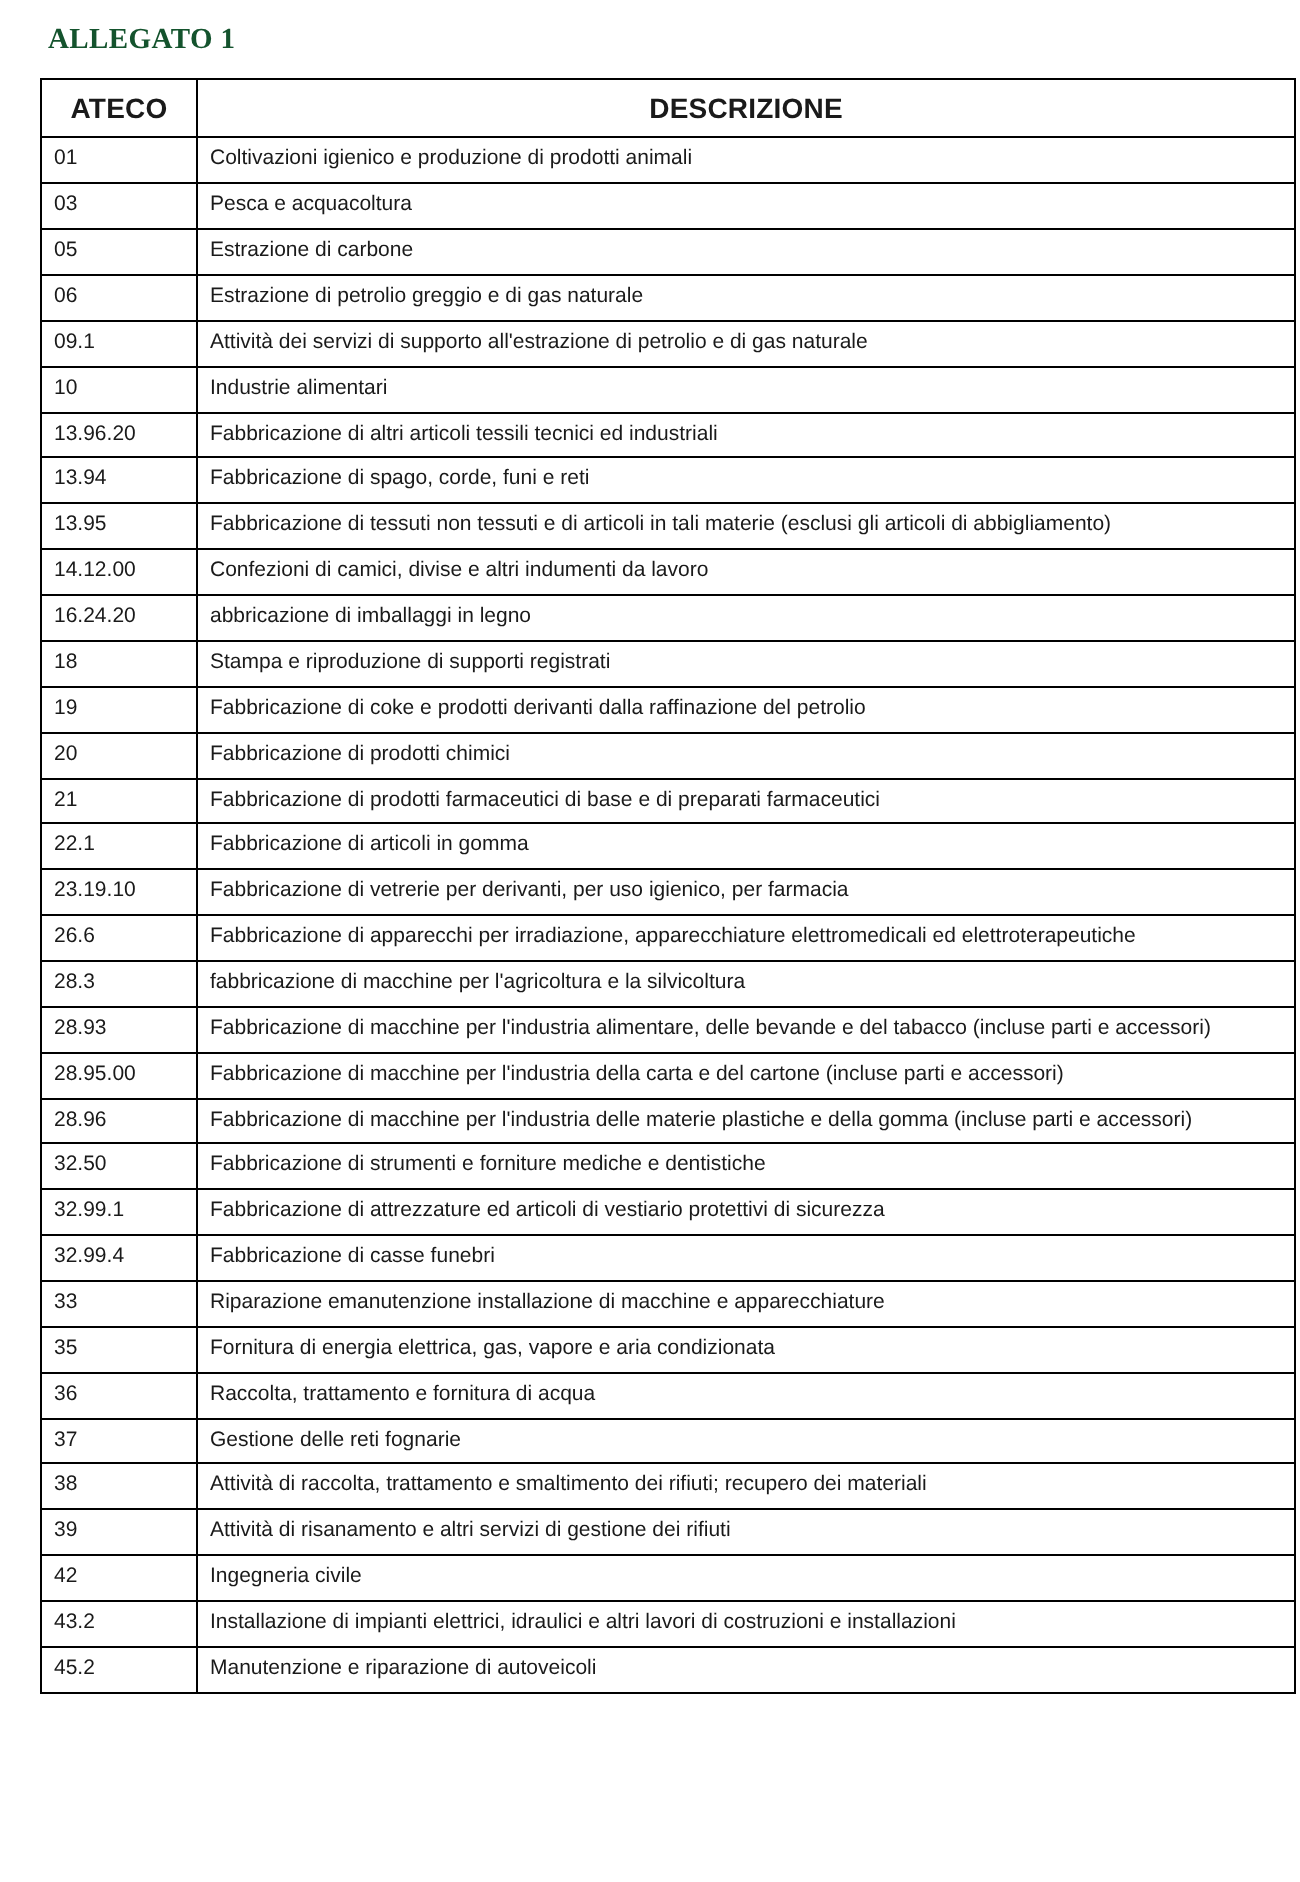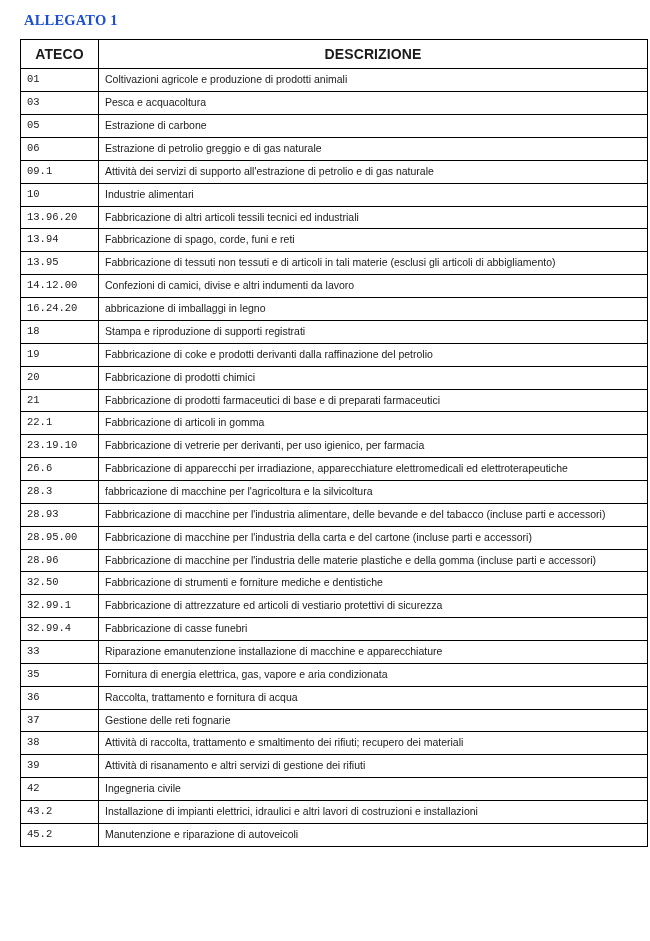--- a/index.html
+++ b/index.html
@@ -17,21 +17,21 @@
     width: 650px;
     box-sizing: border-box;
     padding: 8px 6px 0 6px;
   }
   .doc-title {
     font-family: "Liberation Serif", serif;
     font-weight: bold;
     font-size: 14.5px;
     letter-spacing: 0.2px;
     margin: 4px 0 10px 18px;
-    color: #1d4ed8;
+    color: #14532d;
   }
   table.ateco {
     border-collapse: collapse;
     width: 628px;
     margin-left: 14px;
     table-layout: fixed;
   }
   table.ateco th, table.ateco td {
     border: 1px solid #000;
     vertical-align: top;
@@ -43,21 +43,20 @@
     font-weight: bold;
     font-size: 14px;
     letter-spacing: 0.1px;
     padding-top: 5px;
     padding-bottom: 5px;
   }
   col.c-code { width: 78px; }
   col.c-desc { width: auto; }
   td.code {
     white-space: nowrap;
-    font-family: Liberation Mono, monospace;
   }
   td.desc {
     word-wrap: break-word;
   }
 </style>
 </head>
 <body>
 
 <div class="page">
 
@@ -70,21 +69,21 @@
     </colgroup>
     <thead>
       <tr>
         <th>ATECO</th>
         <th>DESCRIZIONE</th>
       </tr>
     </thead>
     <tbody>
         <tr>
           <td class="code">01</td>
-          <td class="desc">Coltivazioni agricole e produzione di prodotti animali</td>
+          <td class="desc">Coltivazioni igienico e produzione di prodotti animali</td>
         </tr>
         <tr>
           <td class="code">03</td>
           <td class="desc">Pesca e acquacoltura</td>
         </tr>
         <tr>
           <td class="code">05</td>
           <td class="desc">Estrazione di carbone</td>
         </tr>
         <tr>

